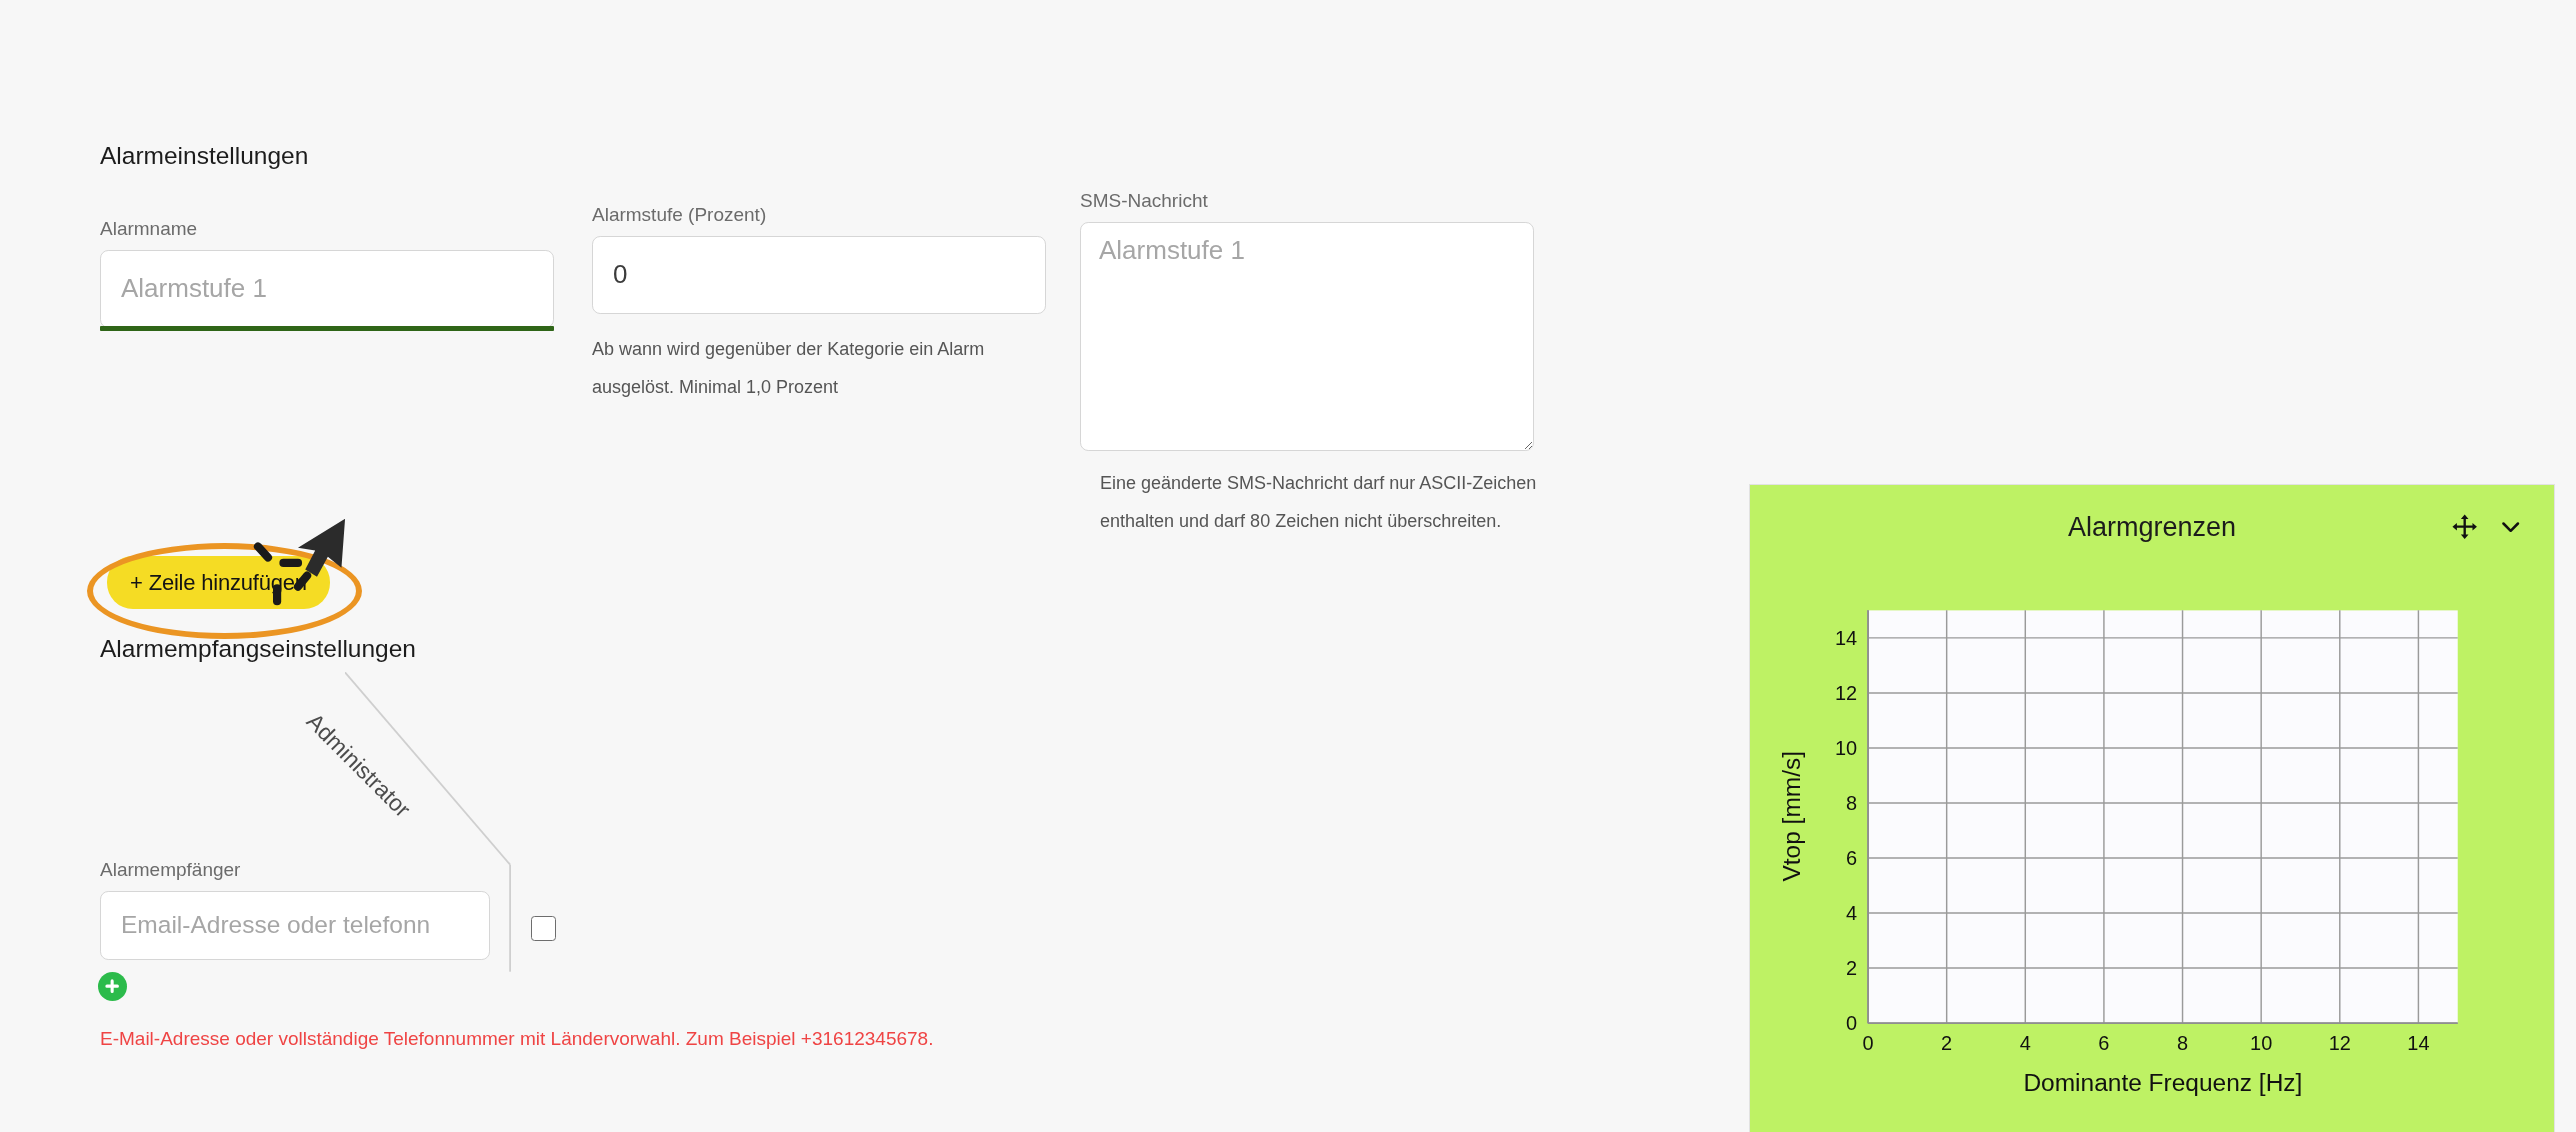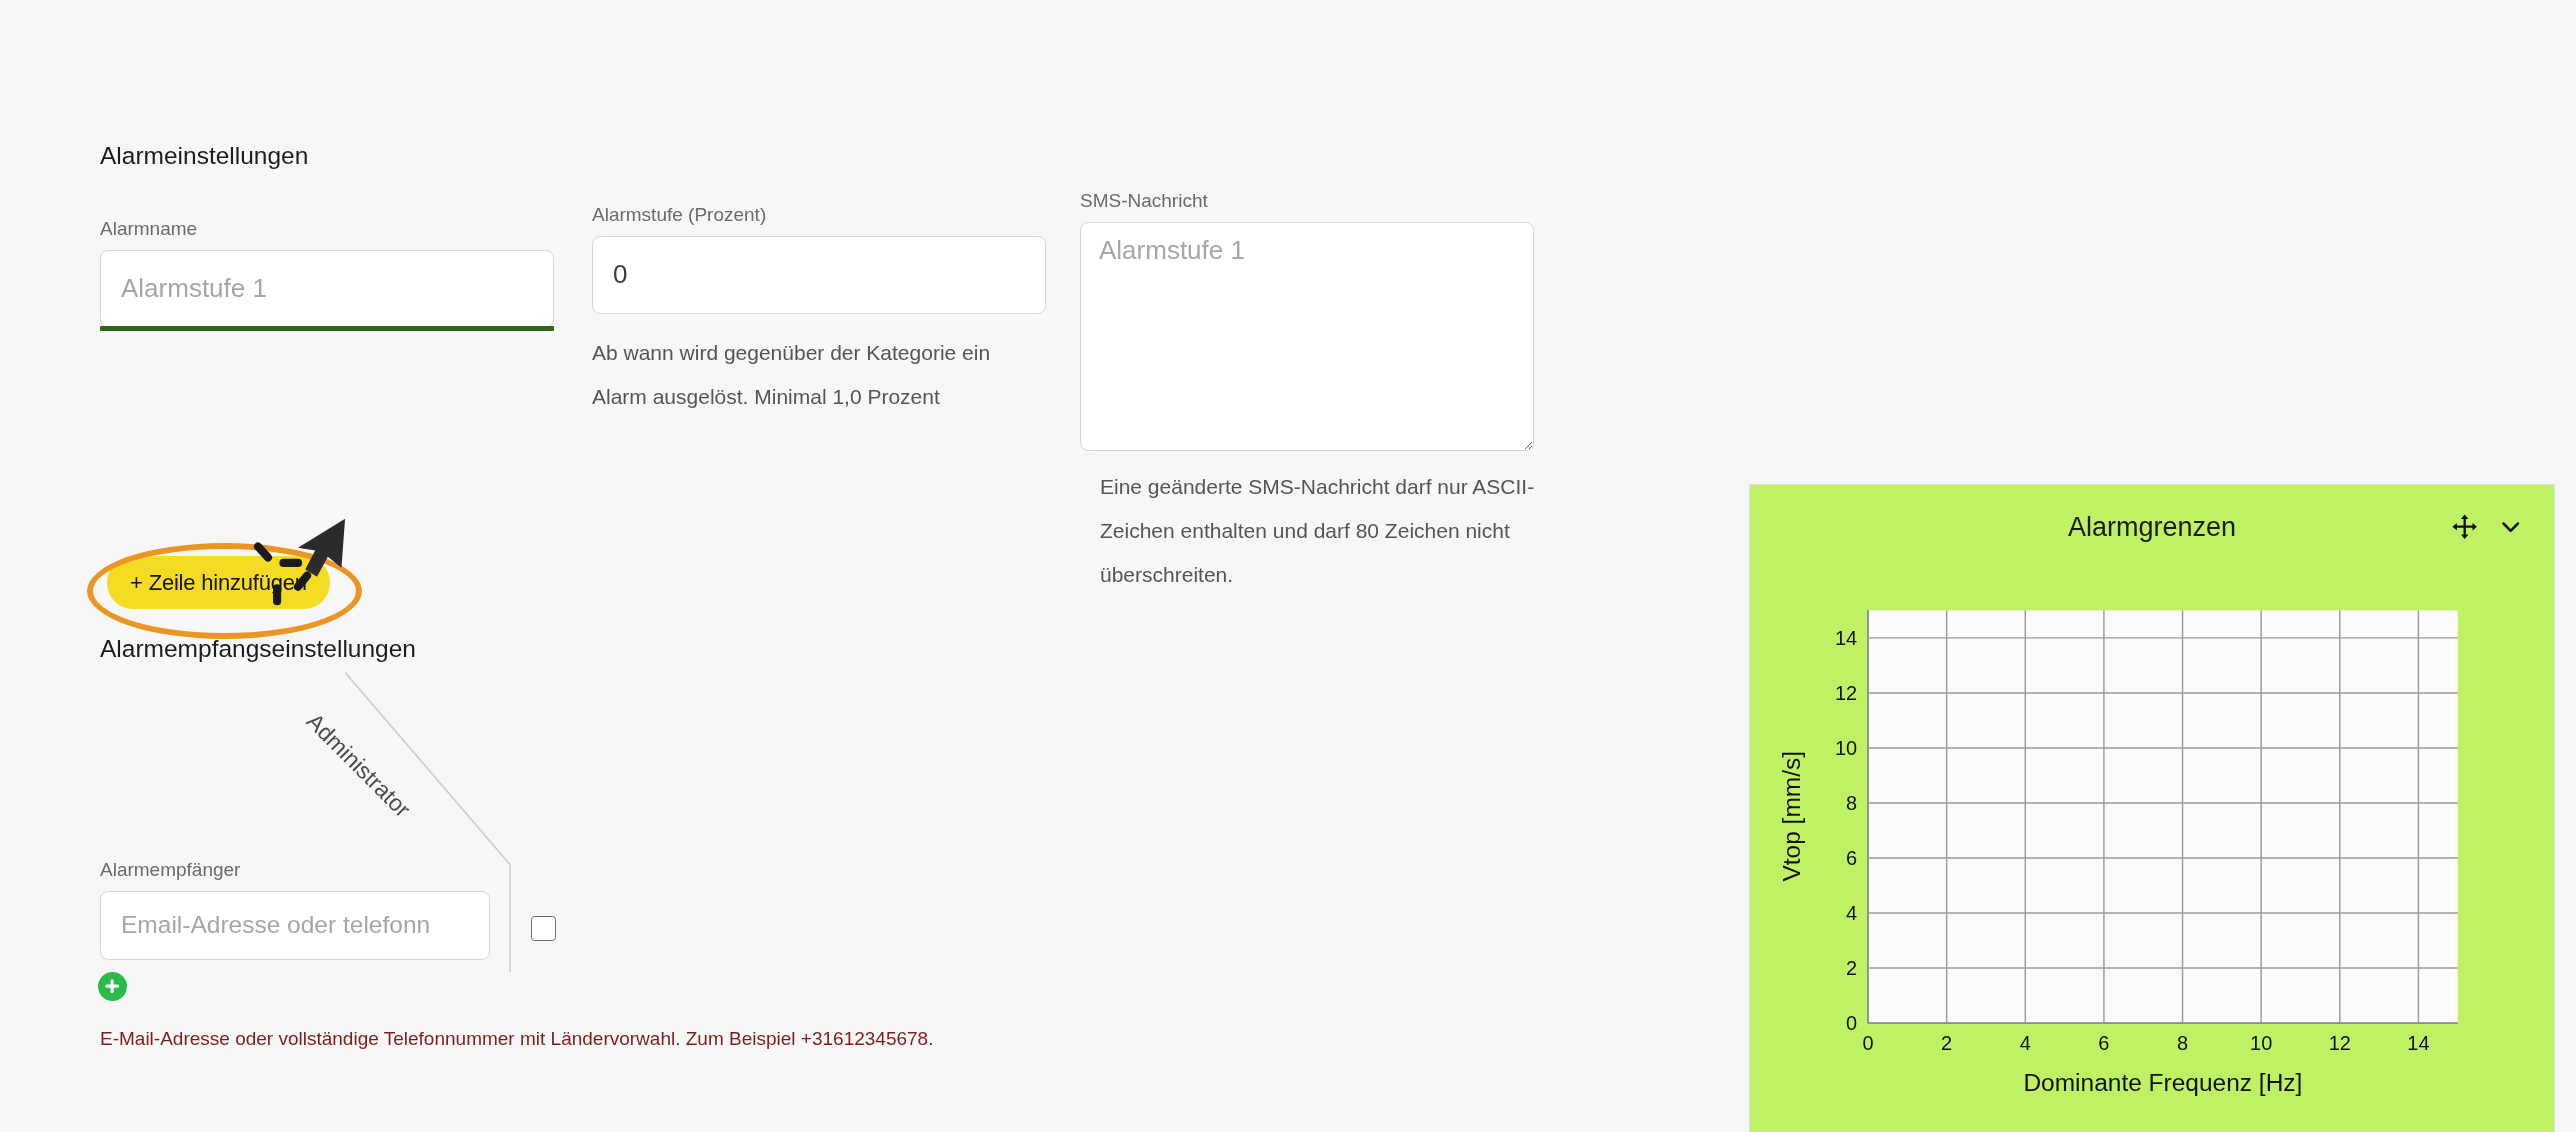--- a/index.html
+++ b/index.html
@@ -59,21 +59,21 @@
     border-radius: 8.2px;
     font-family: "Liberation Sans", sans-serif;
     font-size: 26px;
     color: #3c3c3c;
     padding: 0 20px;
     outline: none;
   }
   .txt-input::placeholder { color: #a6a6a6; opacity: 1; }
 
   .help-text {
-    font-size: 21px;
+    font-size: 18px;
     color: #555555;
     line-height: 2.1;
     font-weight: 400;
   }
 
   
   #grp-alarmname { position: absolute; left: 100px; top: 191px; width: 514px; margin-top: 28px; }
   #grp-alarmname .field-label { display:block; margin-bottom: 11.8px; }
   #input-alarmname { width: 454px; height: 78px; }
   #alarmname-focus-underline {
@@ -219,21 +219,21 @@
     padding: 0;
     display: flex;
     align-items: center;
     justify-content: center;
   }
 
   #receiver-help {
     position: absolute;
     left: 100px; top: 1028px;
     font-size: 19px;
-    color: #7f1d1d;
+    color: #ef4444;
     white-space: nowrap;
   }
 
   
   #grp-mindestzeit { position: absolute; left: 976px; top: 697px; width: 454px; }
   #grp-mindestzeit .field-label { display:block; margin-bottom: 11.8px; }
   #input-mindestzeit { width: 454px; height: 82px; }
 
   
   #chart-card {

